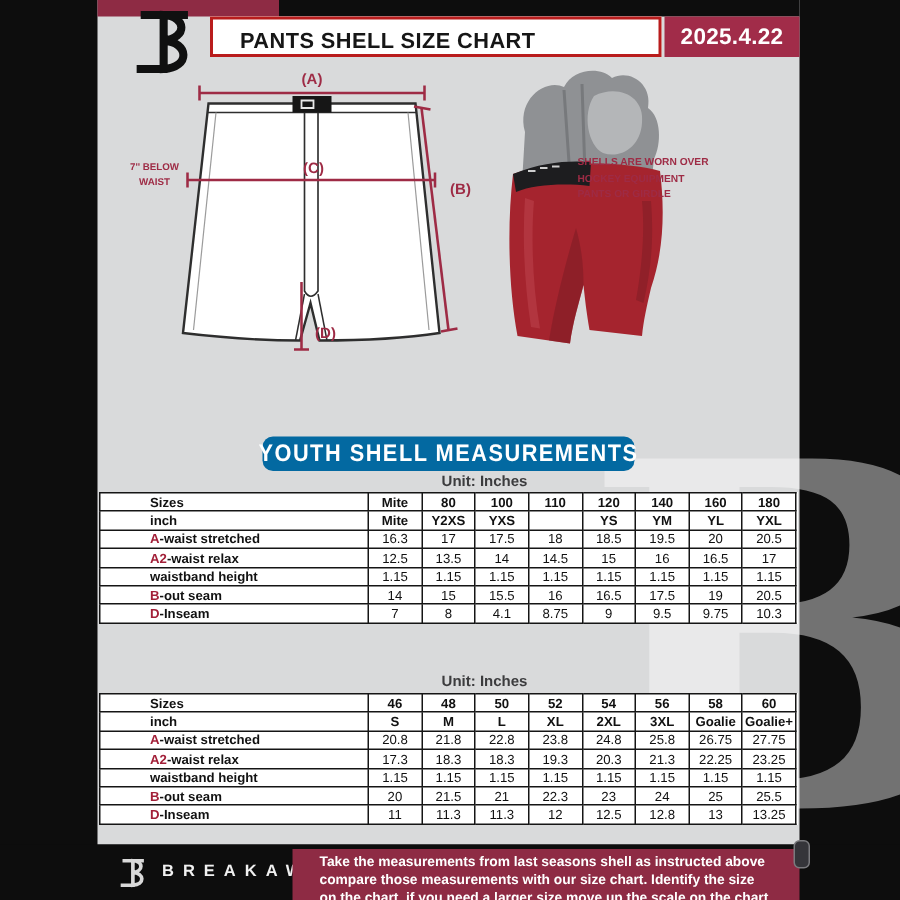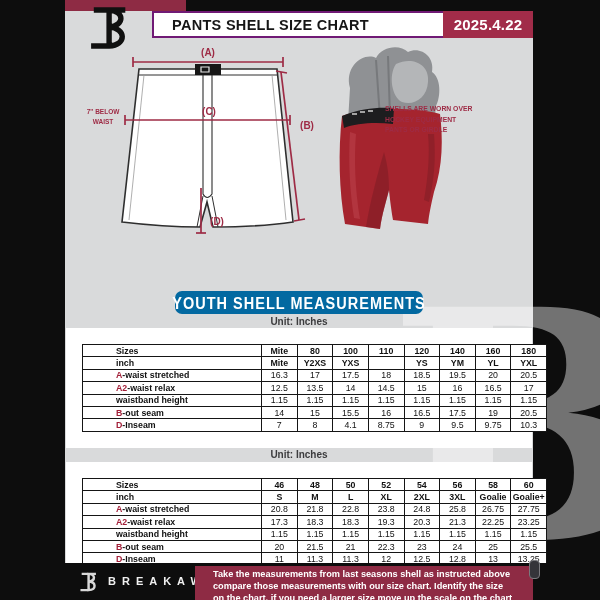--- a/index.html
+++ b/index.html
@@ -5,44 +5,44 @@
   html,body{margin:0;padding:0;background:#0d0d0d;}
   .page{position:relative;width:600px;height:600px;background:#0d0d0d;overflow:hidden;
         font-family:"Liberation Sans",sans-serif;}
   .content{position:absolute;left:65px;top:0;width:468px;height:563px;background:#d9dadb;}
   .lift{z-index:2;}
   
   .strip-maroon{position:absolute;left:0;top:0;width:121px;height:11px;background:#8e2b44;}
   .strip-black{position:absolute;left:121px;top:0;width:347px;height:11px;background:#0d0d0d;}
   .logo-svg{position:absolute;left:18px;top:3px;width:54px;height:50px;}
   .title-box{position:absolute;left:75px;top:11px;width:301px;height:27px;background:#fff;
-             border:2px solid #701a75;box-sizing:border-box;display:flex;align-items:center;margin-left:12px;}
+             border:2px solid #b91c1c;box-sizing:border-box;display:flex;align-items:flex-end;}
   .title-box span{font-size:14.5px;font-weight:700;color:#161616;letter-spacing:.3px;padding-left:18px;}
   .date-box{position:absolute;left:378px;top:11px;width:90px;height:27px;background:#a12c49;
             display:flex;align-items:center;justify-content:center;}
   .date-box span{color:#fff;font-weight:700;font-size:15px;letter-spacing:.2px;}
   
   .shorts-svg{position:absolute;left:52px;top:44px;width:200px;height:196px;}
   .below-waist{position:absolute;left:12px;top:107px;width:52px;text-align:center;
                font-size:6.5px;font-weight:700;color:#9e2b45;line-height:1.5;}
   .shell-svg{position:absolute;left:271px;top:42px;width:112px;height:196px;}
   .shell-note{position:absolute;left:320px;top:104px;width:88px;font-size:6.8px;font-weight:700;
               color:#9e2b45;line-height:1.55;text-transform:uppercase;}
   .m-label{font:700 10px "Liberation Sans",sans-serif;fill:#9e2b45;}
   
   .notice{position:absolute;left:0;top:241px;width:468px;height:45px;background:#8e2b44;
           box-sizing:border-box;padding:5px 24px 0;color:#fff;font-size:10.3px;font-weight:700;
           text-align:center;line-height:1.3;}
   
   .sec-banner{position:absolute;left:110px;width:248px;height:23px;background:#0369a1;border-radius:7px;
               display:flex;align-items:center;justify-content:center;}
   .sec-banner span{color:#fff;font-weight:700;font-size:14.5px;letter-spacing:1px;transform:scaleY(1.1);white-space:nowrap;}
-  .unit{position:absolute;left:0;width:468px;text-align:center;font-size:10px;font-weight:700;color:#3c3c3e;}
+  .unit{position:absolute;left:0;width:468px;text-align:center;font-size:10px;font-weight:700;color:#3c3c3e;padding-left:24px;}
   .table-panel{position:absolute;left:1px;width:466px;background:#fff;padding:0;}
-  .size-table{border-collapse:collapse;table-layout:fixed;width:465px;background:#fff;margin:16px;}
+  .size-table{border-collapse:collapse;table-layout:fixed;width:465px;background:#fff;margin:0;}
   .size-table th,.size-table td{border:1.4px solid #151515;height:11.4px;font-size:8.8px;
               color:#111;padding:0;overflow:hidden;white-space:nowrap;}
   .size-table th{text-align:left;padding-left:33px;font-weight:700;width:145px;}
   .size-table td{text-align:center;font-weight:400;}
   .size-table td.b{font-weight:700;}
   .pfx{color:#a21f38;font-weight:700;}
   
   .watermark{position:absolute;left:388px;top:292px;z-index:1;pointer-events:none;
              font-family:"DejaVu Serif",serif;font-weight:700;font-size:320px;line-height:.85;
              color:rgba(255,255,255,0.42);}

